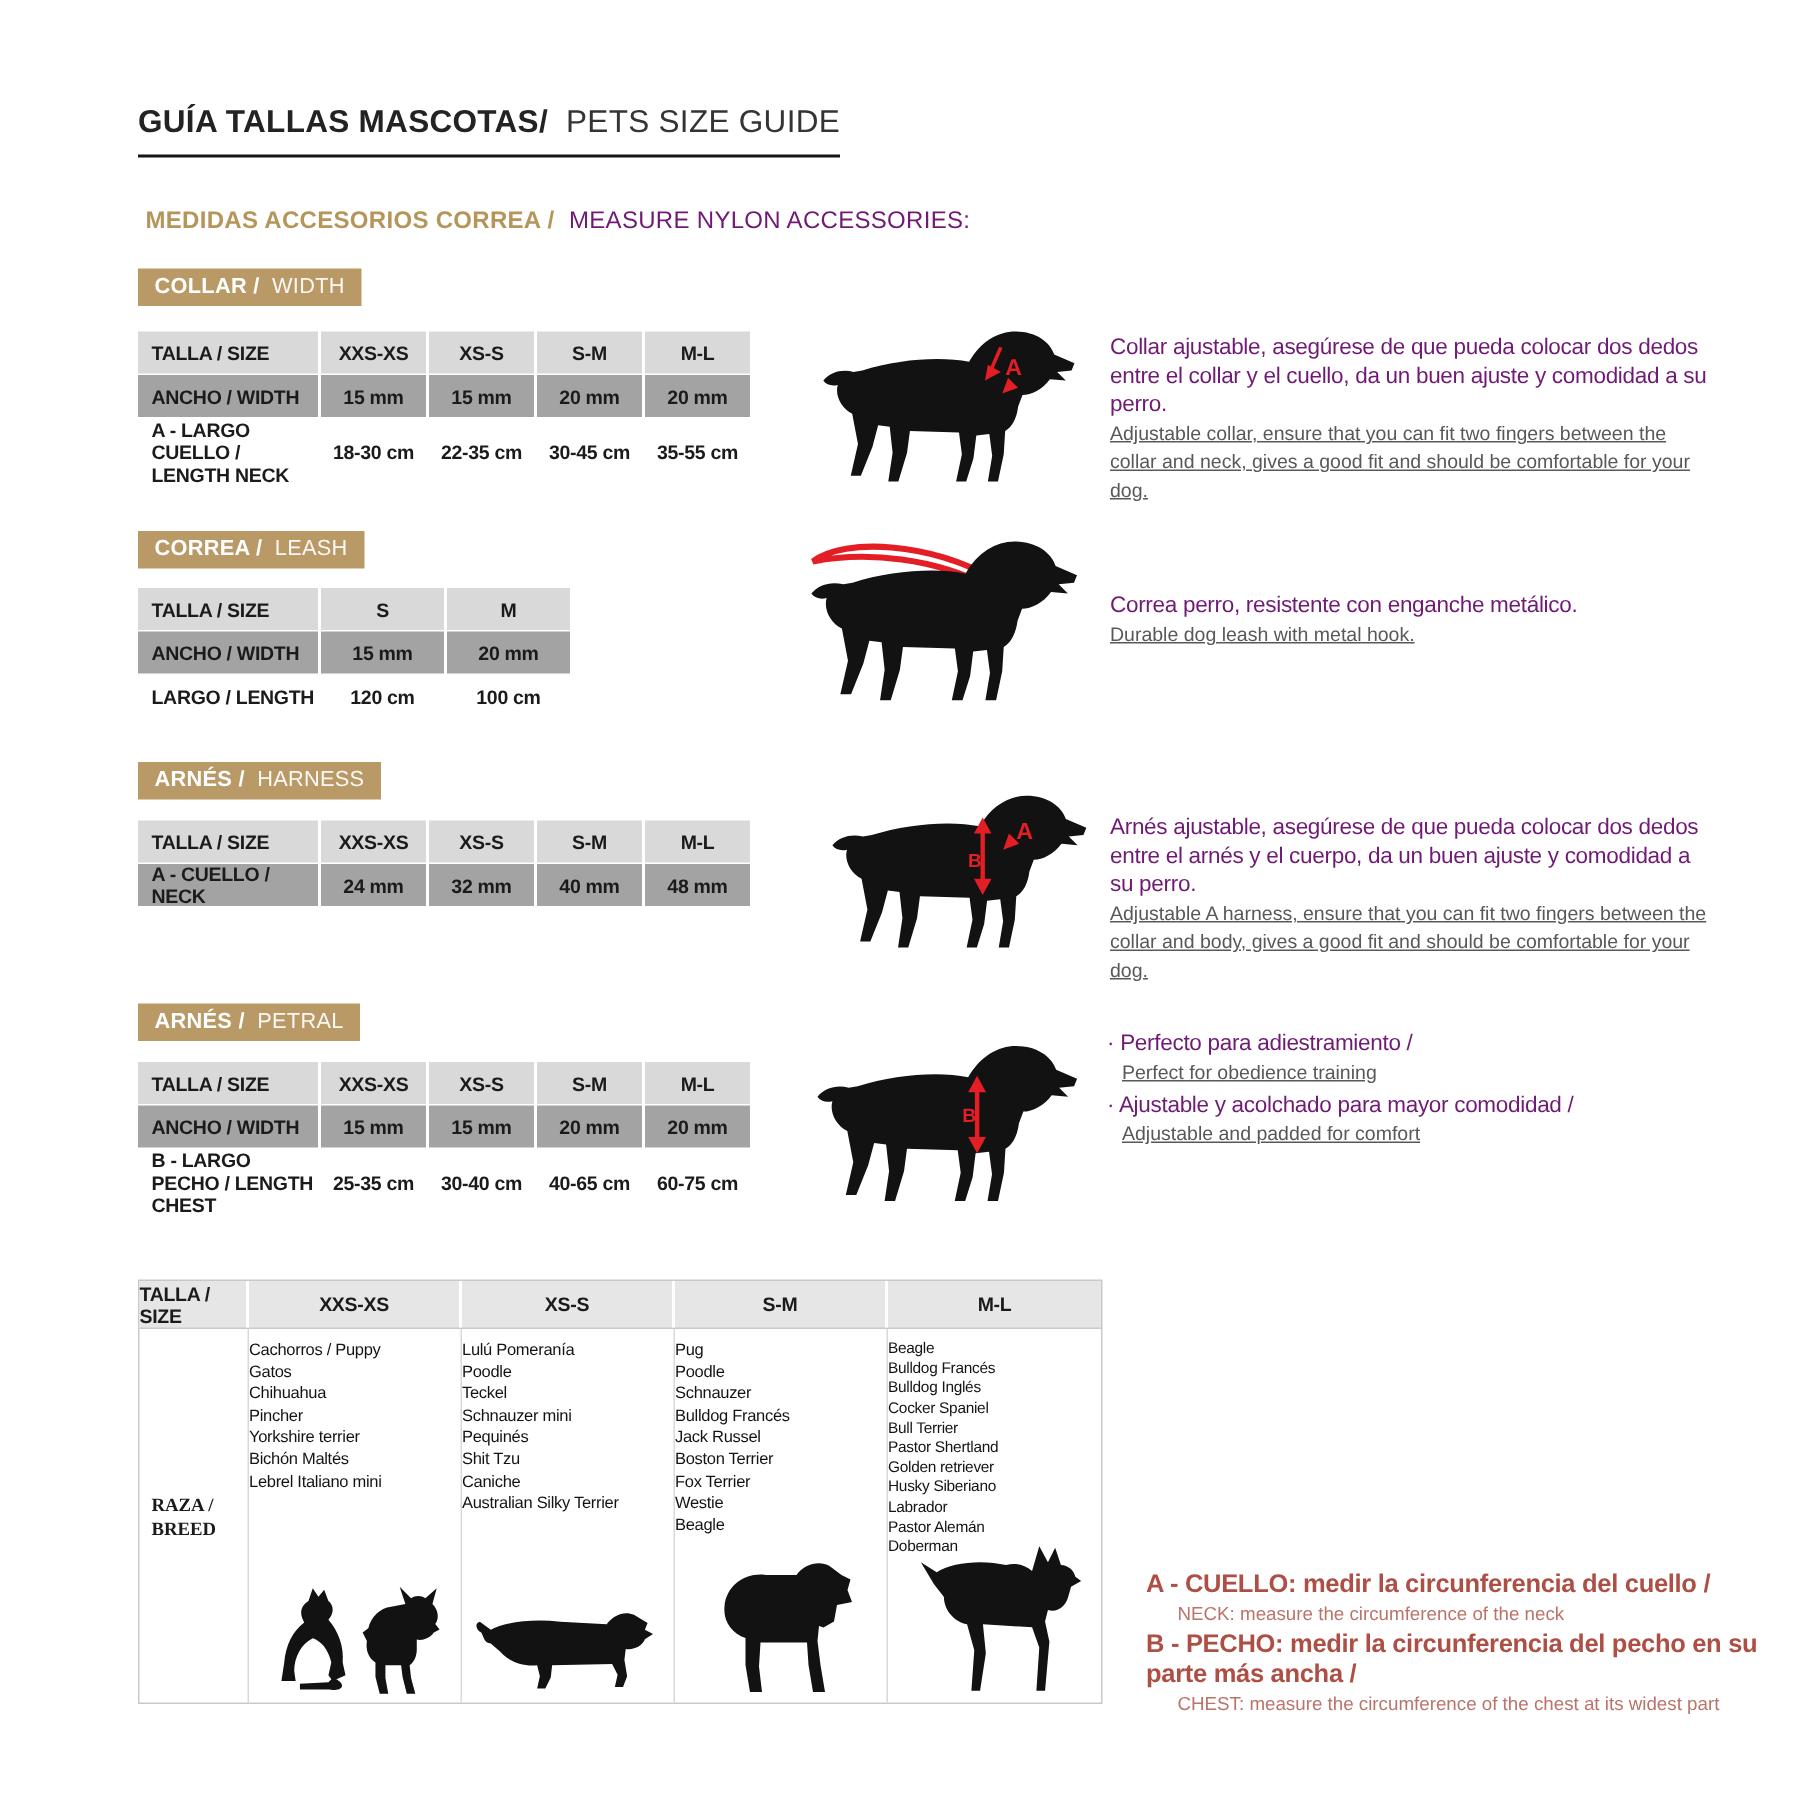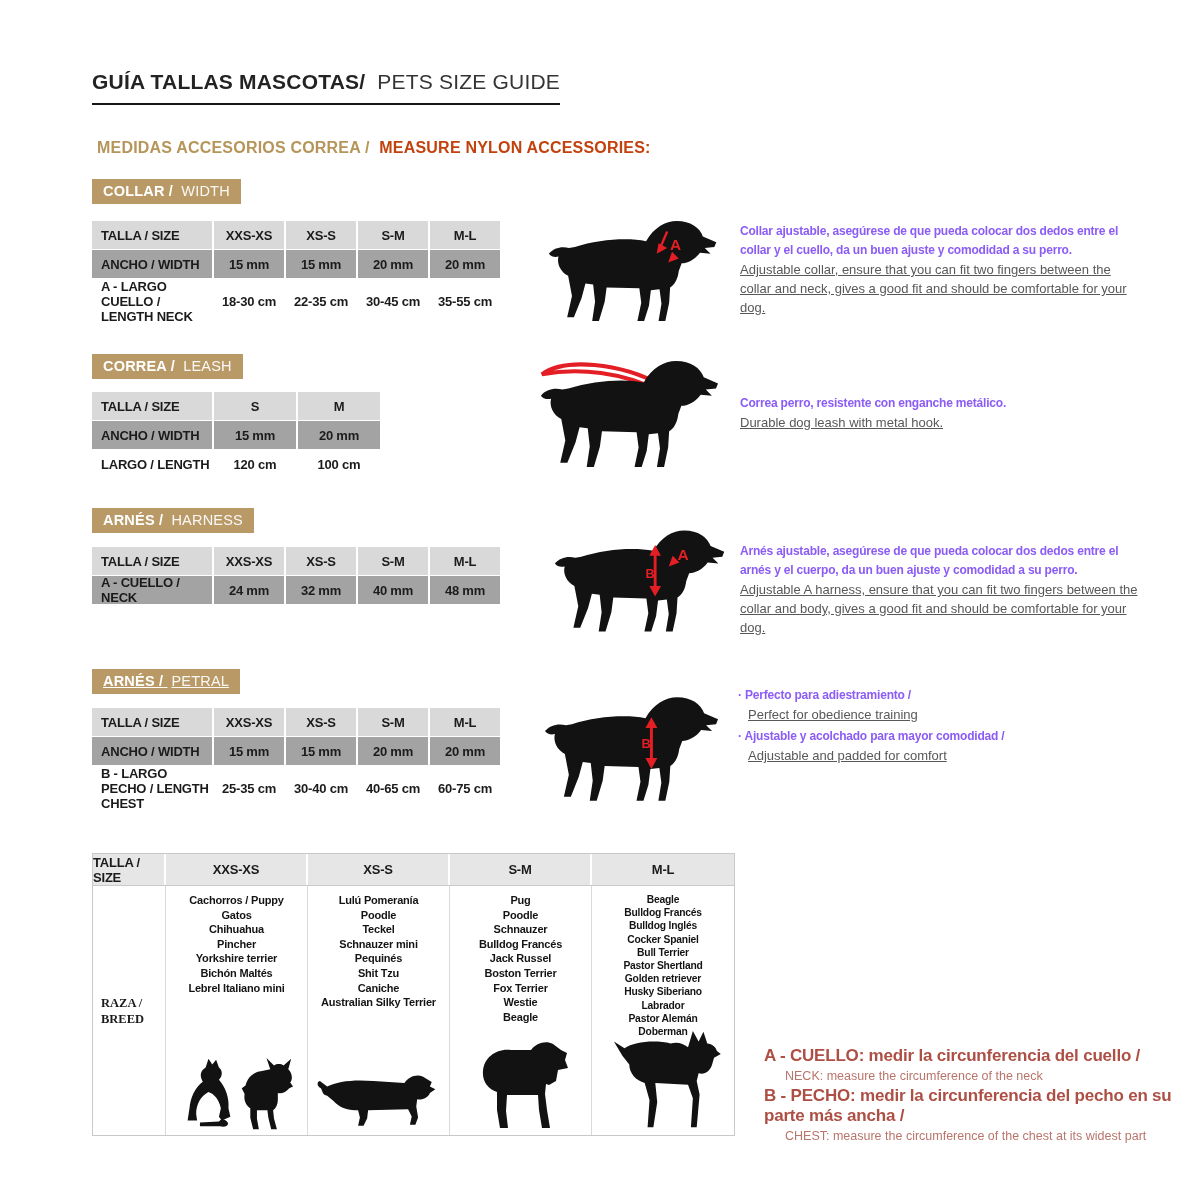--- a/index.html
+++ b/index.html
@@ -6,21 +6,21 @@
   .page{position:relative;width:1200px;height:1200px;background:#fff;overflow:hidden;
         font-family:"Liberation Sans", sans-serif;color:#1b1b1b;}
 
   
   .title{position:absolute;left:92px;top:70px;margin:0;font-size:21px;letter-spacing:.2px;
          border-bottom:2px solid #161616;padding-bottom:9px;}
   .title .t-es{font-weight:700;color:#232323;}
   .title .t-en{font-weight:400;color:#343434;margin-left:6px;}
   .subtitle{position:absolute;left:97px;top:139px;font-size:16px;letter-spacing:.2px;}
   .subtitle .s-es{font-weight:700;color:#b5955a;}
-  .subtitle .s-en{font-weight:700;color:#c2410c;margin-left:5px;}
+  .subtitle .s-en{font-weight:400;color:#701a75;margin-left:5px;}
 
   
   .badge{position:absolute;background:#b99a67;color:#fff;font-size:14.5px;
          padding:4px 11px 5px;letter-spacing:.2px;white-space:nowrap;}
   .badge .es{font-weight:700;}
   .badge .en{font-weight:400;opacity:.93;margin-left:4px;}
 
   
   .sec-table{position:absolute;display:flex;flex-direction:column;gap:1px;}
   .t-row{display:flex;gap:2px;}
@@ -35,41 +35,41 @@
   .h32>div{height:32px;}
   .h44>div{height:44px;}
   .wrap-label{font-size:12.5px;line-height:15px;}
 
   
   .dog{position:absolute;}
   .red-letter{font-family:"Liberation Sans",sans-serif;font-size:16px;font-weight:700;fill:#e31e24;}
 
   
   .desc{position:absolute;width:402px;}
-  .desc-es{font-weight:700;font-size:12px;color:#8b5cf6;line-height:19px;letter-spacing:-.2px;}
+  .desc-es{font-weight:400;font-size:15px;color:#701a75;line-height:19px;letter-spacing:-.2px;}
   .desc-en{font-weight:400;font-size:13px;color:#585858;line-height:19px;text-decoration:underline;}
   .bullet{margin-bottom:3px;}
   .bullet .desc-es::before{content:"· ";}
   .bullet .desc-en{padding-left:10px;}
 
   
   .breeds{position:absolute;left:92px;top:853px;border:1px solid #c9c9c9;}
   .b-head{display:flex;background:#e6e6e6;border-bottom:1px solid #c9c9c9;}
   .b-head>div{height:31px;display:flex;align-items:center;justify-content:center;
               font-weight:700;font-size:13px;letter-spacing:-.2px;border-right:2px solid #fff;box-sizing:border-box;}
   .b-head>div:last-child{border-right:none;}
   .bw0{width:73px;}
   .bw{width:142px;}
   .b-body{display:flex;height:249px;}
   .b-body>div{border-right:1px solid #d9d9d9;position:relative;box-sizing:border-box;}
   .b-body>div:last-child{border-right:none;}
   .b-rowlabel{display:flex;align-items:center;justify-content:center;
               font-weight:700;font-size:12.5px;line-height:16px;padding:0 8px;font-family:Liberation Serif, serif;}
-  .breed-list{padding-top:7px;font-size:11px;font-weight:700;line-height:14.6px;
-              text-align:center;color:#141414;letter-spacing:-.2px;}
+  .breed-list{padding-top:7px;font-size:11px;font-weight:400;line-height:14.6px;
+              text-align:left;color:#141414;letter-spacing:-.2px;}
   .col-ml .breed-list{font-size:10.3px;line-height:13.2px;}
   .sil{position:absolute;bottom:3px;left:50%;transform:translateX(-50%);}
 
   
   .notes{position:absolute;left:764px;top:1046px;width:436px;}
   .note-es{color:#ad4f44;font-weight:700;font-size:17px;line-height:20px;letter-spacing:-.2px;}
   .note-en{color:#b9746b;font-weight:400;font-size:12.5px;line-height:20px;padding-left:21px;}
 </style>
 </head>
 <body>
@@ -187,21 +187,21 @@
     <polygon points="106,71 100,60 112,60" fill="#e31e24"></polygon>
     <polygon points="120,40 124,29 131,36" fill="#e31e24"></polygon>
     <text x="129" y="33" class="red-letter">A</text>
     <text x="96" y="52" class="red-letter" style="font-size:13px">B</text>
   </svg>
   <div class="desc" style="left:740px;top:542px;">
     <div class="desc-es">Arnés ajustable, asegúrese de que pueda colocar dos dedos entre el arnés y el cuerpo, da un buen ajuste y comodidad a su perro.</div>
     <div class="desc-en">Adjustable A harness, ensure that you can fit two fingers between the collar and body, gives a good fit and should be comfortable for your dog.</div>
   </div>
 
-  <div class="badge" style="left:92px;top:669px;text-decoration:underline;">
+  <div class="badge" style="left:92px;top:669px;">
     <span class="es">ARNÉS /</span>
     <span class="en">PETRAL</span>
   </div>
   <div class="sec-table c5" style="left:92px;top:708px;">
     <div class="t-row r-head h28">
       <div class="t-label">TALLA / SIZE</div>
       <div class="t-cell">XXS-XS</div>
       <div class="t-cell">XS-S</div>
       <div class="t-cell">S-M</div>
       <div class="t-cell">M-L</div>

